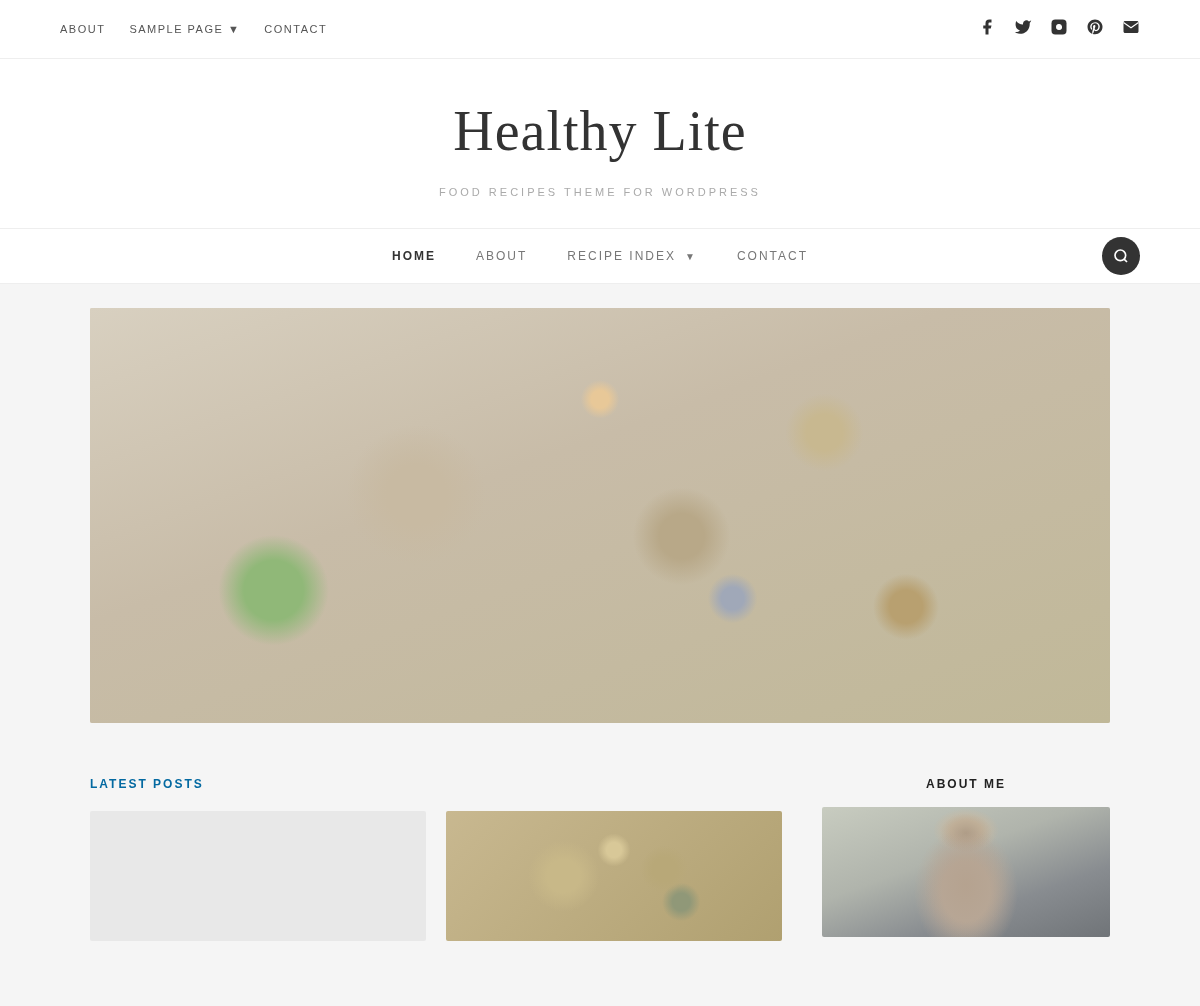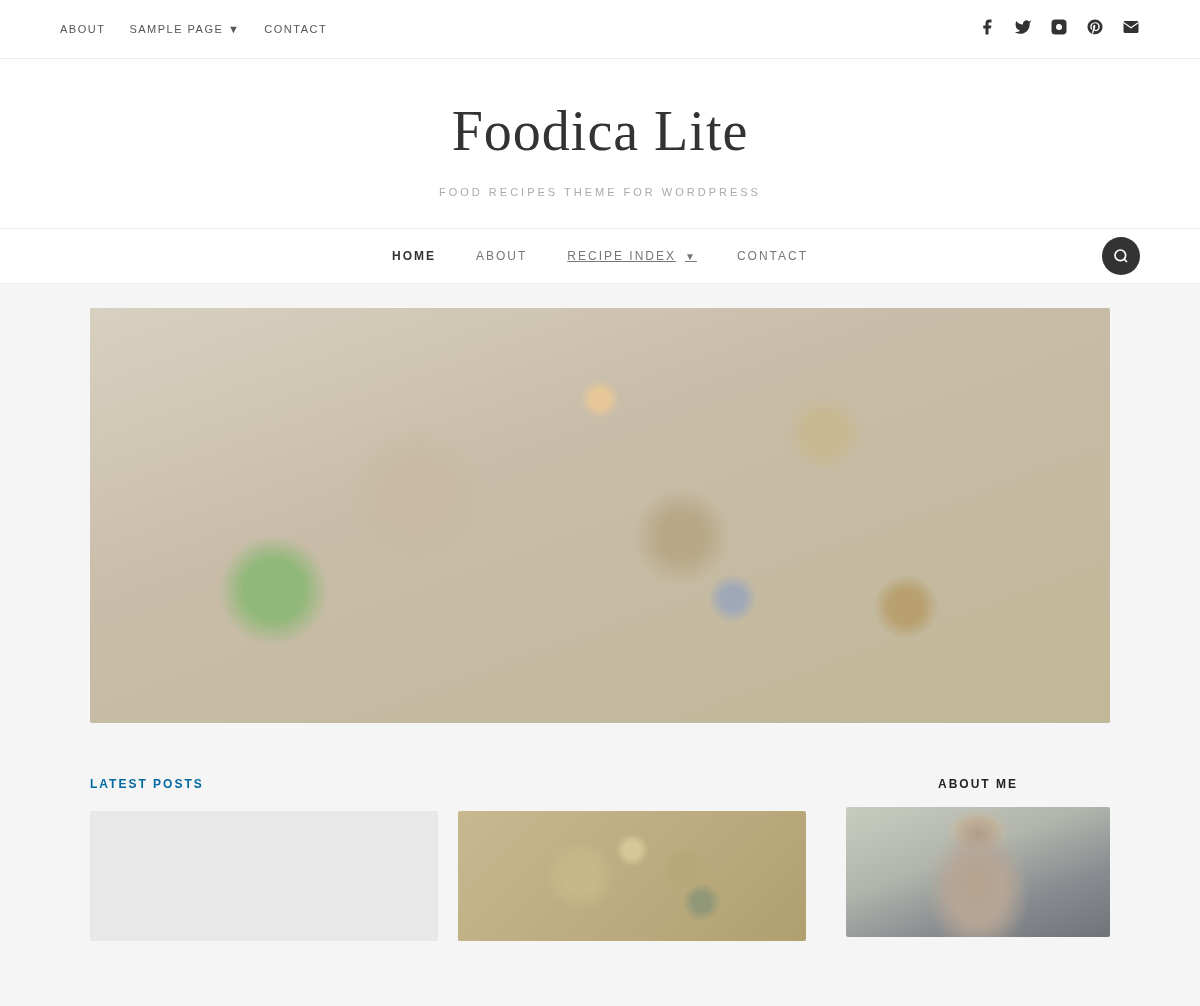--- a/index.html
+++ b/index.html
@@ -73,21 +73,21 @@
       font-family: Arial, sans-serif;
       font-size: 12px;
       letter-spacing: 2px;
       text-transform: uppercase;
       color: #777;
       text-decoration: none;
       cursor: pointer;
       text-align: center;
     }
     .nav-links a.active { color: #333; font-weight: bold; }
-    .nav-links .has-dropdown { display: flex; align-items: center; gap: 9px; text-decoration: underline; }
+    .nav-links .has-dropdown { display: flex; align-items: center; gap: 9px; }
     .nav-links .chevron { font-size: 10px; }
     .search-btn {
       position: absolute;
       right: 60px;
       width: 38px;
       height: 38px;
       border-radius: 50%;
       background: #333;
       border: none;
       cursor: pointer;
@@ -212,21 +212,21 @@
     }
     .post-card.food-card {
       background: linear-gradient(135deg, #c8b89a 0%, #b8a880 50%, #a89870 100%);
     }
     .post-card.empty-card {
       background: #e8e8e8;
     }
 
     
     .about-sidebar {
-      width: 264px;
+      width: 288px;
       flex-shrink: 0;
     }
     .about-title {
       font-family: Arial, sans-serif;
       font-size: 12px;
       font-weight: bold;
       letter-spacing: 2px;
       text-transform: uppercase;
       color: #222;
       text-align: center;
@@ -290,21 +290,21 @@
     <span class="social-icon">
       <svg class="icon-svg" viewBox="0 0 24 24">
           <path d="M4 4h16c1.1 0 2 .9 2 2v12c0 1.1-.9 2-2 2H4c-1.1 0-2-.9-2-2V6c0-1.1.9-2 2-2z"></path>
           <polyline points="22,6 12,13 2,6" stroke="#fff" stroke-width="1.5" fill="none"></polyline>
         </svg>
     </span>
   </div>
 </div>
 
 <div class="site-header">
-  <h1 class="site-title">Foodica Lite</h1>
+  <h1 class="site-title">Healthy Lite</h1>
   <p class="site-tagline">FOOD RECIPES THEME FOR WORDPRESS</p>
 </div>
 
 <nav class="main-nav">
   <div class="nav-links">
     <a class="active">HOME</a>
     <a>ABOUT</a>
     <a class="has-dropdown">
       <span>RECIPE INDEX</span>
       <span class="chevron">▼</span>

